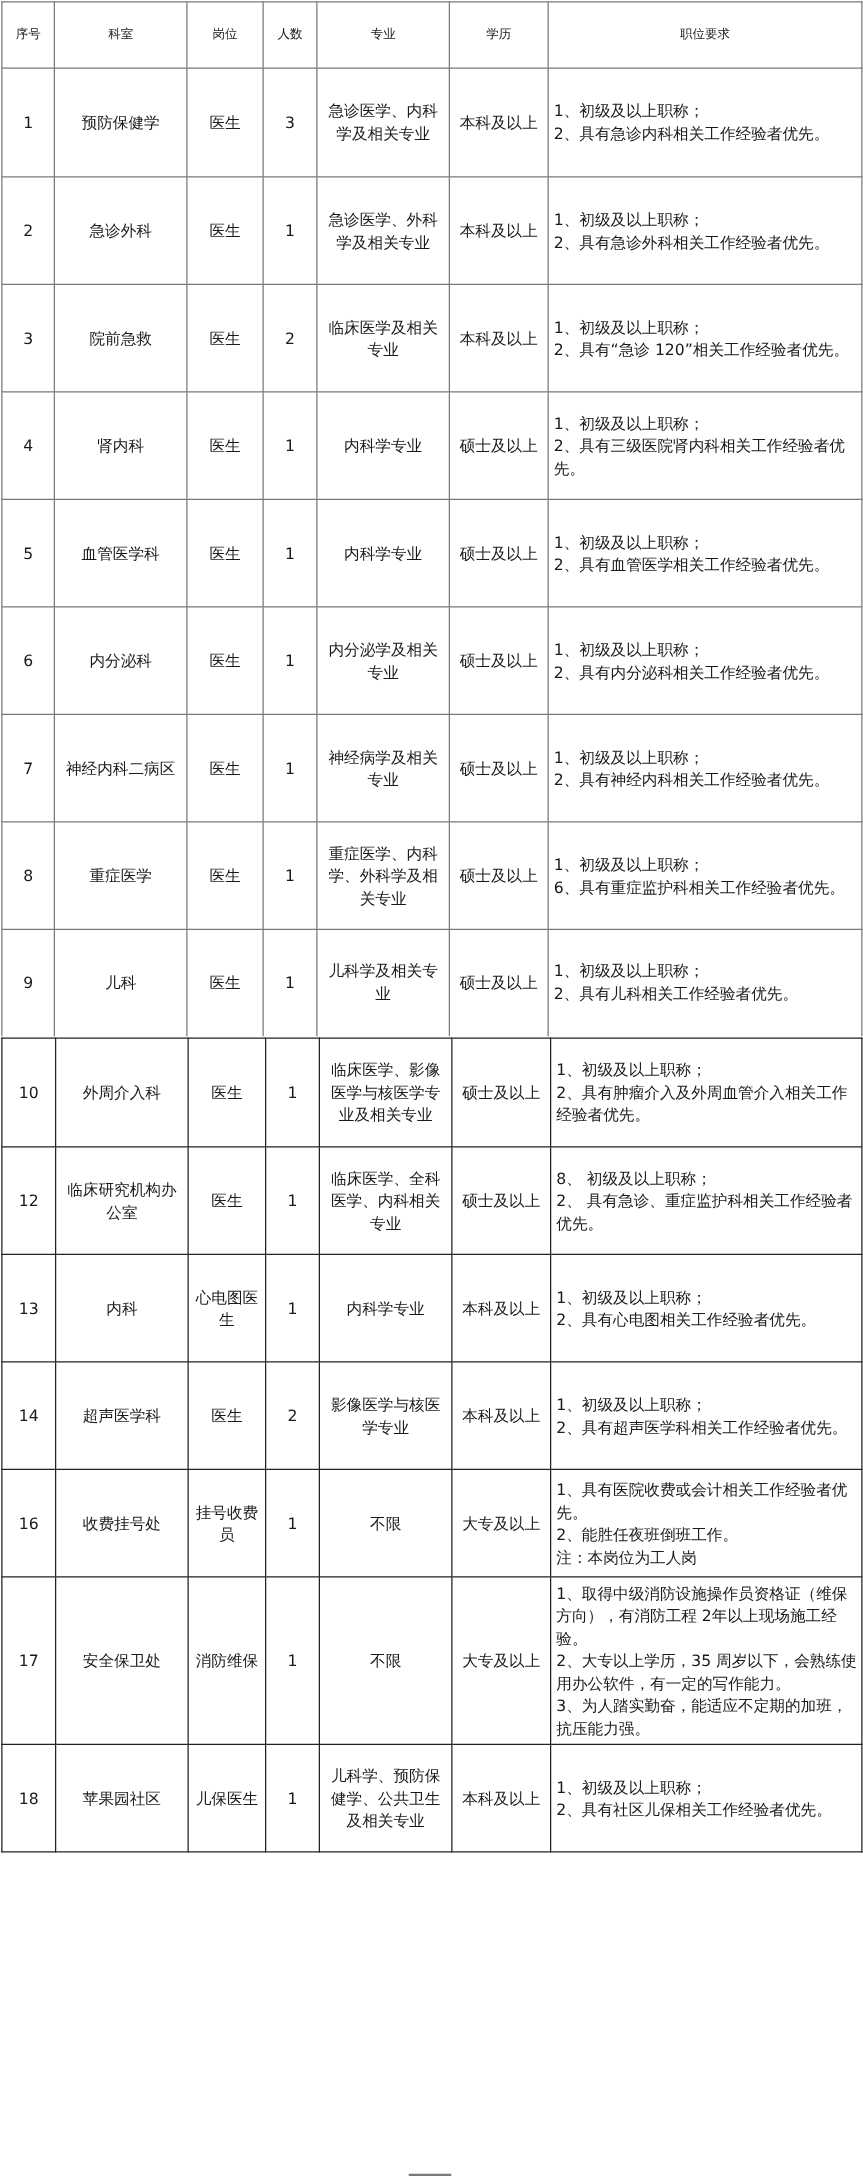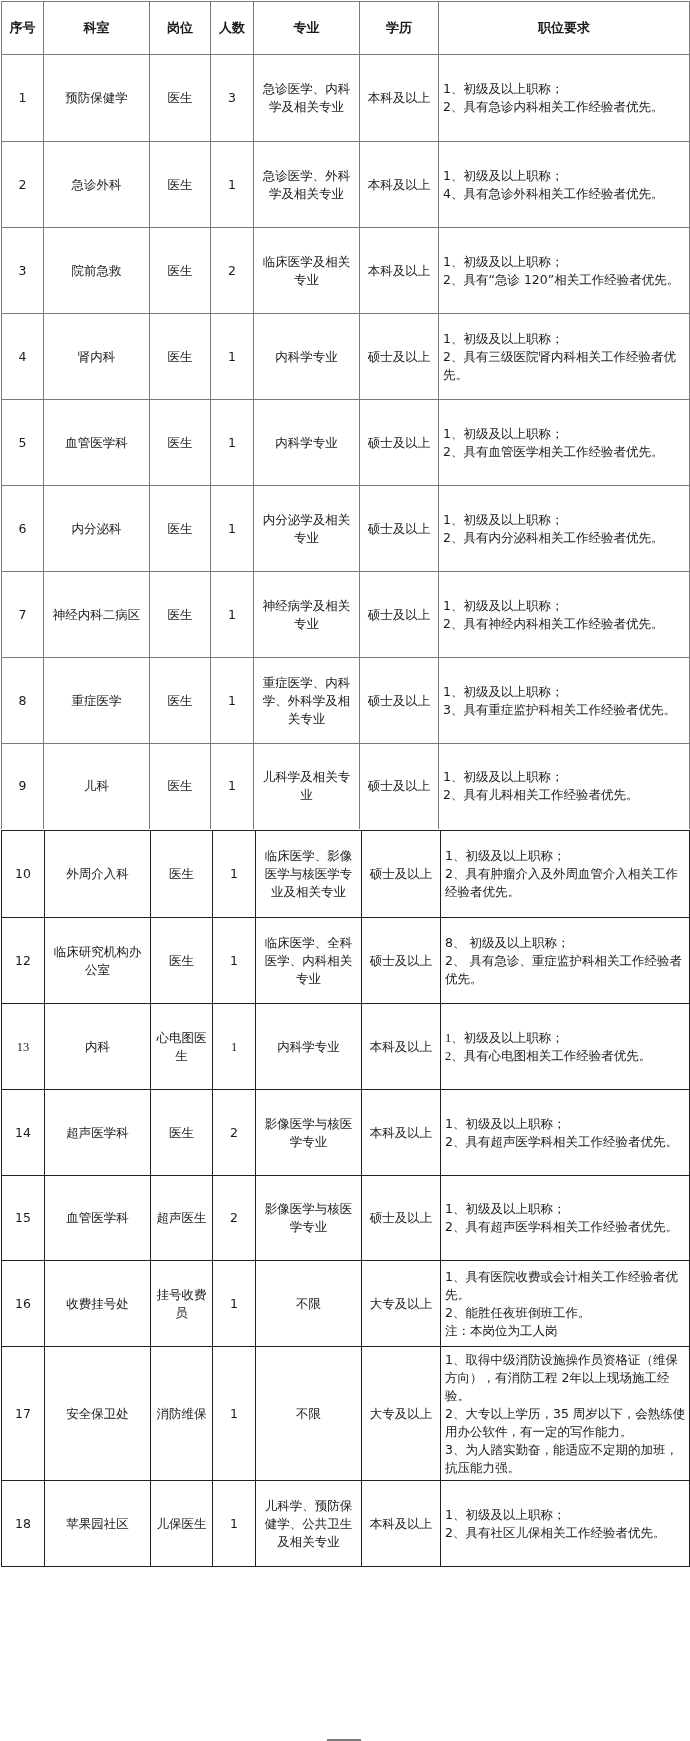--- a/index.html
+++ b/index.html
@@ -30,22 +30,22 @@
     th, td {
       padding: 0 3px;
       vertical-align: middle;
       text-align: center;
       font-size: 12.5px;
       line-height: 18px;
       font-weight: normal;
       overflow: hidden;
     }
     th {
-      font-weight: bold;
-      font-size: 13px;
+      font-weight: normal;
+      font-size: 10px;
       height: 52px;
     }
     td.req {
       text-align: left;
       padding-left: 4px;
       padding-right: 0;
     }
     .req-line { display: block; }
     .bottom-mark {
       position: absolute;
@@ -95,21 +95,21 @@
       </tr>
       <tr style="height: 86px;">
         <td>2</td>
         <td>急诊外科</td>
         <td>医生</td>
         <td>1</td>
         <td>急诊医学、外科学及相关专业</td>
         <td>本科及以上</td>
         <td class="req">
           <span class="req-line">1、初级及以上职称；</span>
-          <span class="req-line">4、具有急诊外科相关工作经验者优先。</span>
+          <span class="req-line">2、具有急诊外科相关工作经验者优先。</span>
         </td>
       </tr>
       <tr style="height: 86px;">
         <td>3</td>
         <td>院前急救</td>
         <td>医生</td>
         <td>2</td>
         <td>临床医学及相关专业</td>
         <td>本科及以上</td>
         <td class="req">
@@ -167,21 +167,21 @@
       </tr>
       <tr style="height: 86px;">
         <td>8</td>
         <td>重症医学</td>
         <td>医生</td>
         <td>1</td>
         <td>重症医学、内科学、外科学及相关专业</td>
         <td>硕士及以上</td>
         <td class="req">
           <span class="req-line">1、初级及以上职称；</span>
-          <span class="req-line">3、具有重症监护科相关工作经验者优先。</span>
+          <span class="req-line">6、具有重症监护科相关工作经验者优先。</span>
         </td>
       </tr>
       <tr style="height: 85px;">
         <td>9</td>
         <td>儿科</td>
         <td>医生</td>
         <td>1</td>
         <td>儿科学及相关专业</td>
         <td>硕士及以上</td>
         <td class="req">
@@ -220,51 +220,39 @@
         <td>临床研究机构办公室</td>
         <td>医生</td>
         <td>1</td>
         <td>临床医学、全科医学、内科相关专业</td>
         <td>硕士及以上</td>
         <td class="req">
           <span class="req-line">8、 初级及以上职称；</span>
           <span class="req-line">2、 具有急诊、重症监护科相关工作经验者优先。</span>
         </td>
       </tr>
-      <tr style="height: 86px; font-family: Liberation Serif, serif;">
+      <tr style="height: 86px;">
         <td>13</td>
         <td>内科</td>
         <td>心电图医生</td>
         <td>1</td>
         <td>内科学专业</td>
         <td>本科及以上</td>
         <td class="req">
           <span class="req-line">1、初级及以上职称；</span>
           <span class="req-line">2、具有心电图相关工作经验者优先。</span>
         </td>
       </tr>
       <tr style="height: 86px;">
         <td>14</td>
         <td>超声医学科</td>
         <td>医生</td>
         <td>2</td>
         <td>影像医学与核医学专业</td>
         <td>本科及以上</td>
-        <td class="req">
-          <span class="req-line">1、初级及以上职称；</span>
-          <span class="req-line">2、具有超声医学科相关工作经验者优先。</span>
-        </td>
-      </tr>
-      <tr style="height: 85px;">
-        <td>15</td>
-        <td>血管医学科</td>
-        <td>超声医生</td>
-        <td>2</td>
-        <td>影像医学与核医学专业</td>
-        <td>硕士及以上</td>
         <td class="req">
           <span class="req-line">1、初级及以上职称；</span>
           <span class="req-line">2、具有超声医学科相关工作经验者优先。</span>
         </td>
       </tr>
       <tr style="height: 86px;">
         <td>16</td>
         <td>收费挂号处</td>
         <td>挂号收费员</td>
         <td>1</td>

